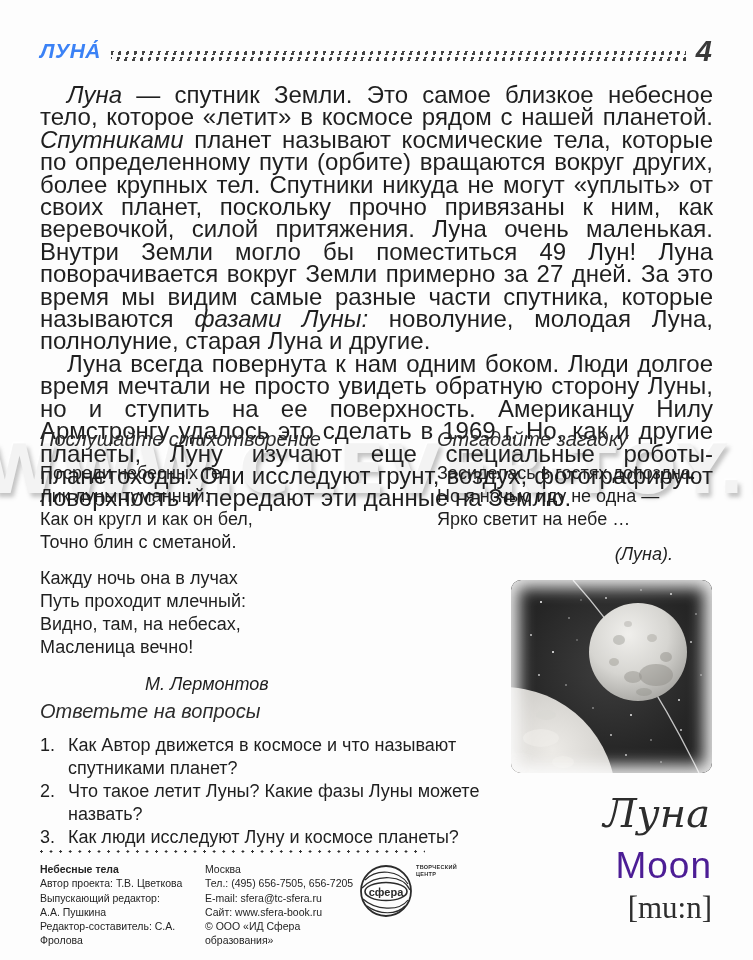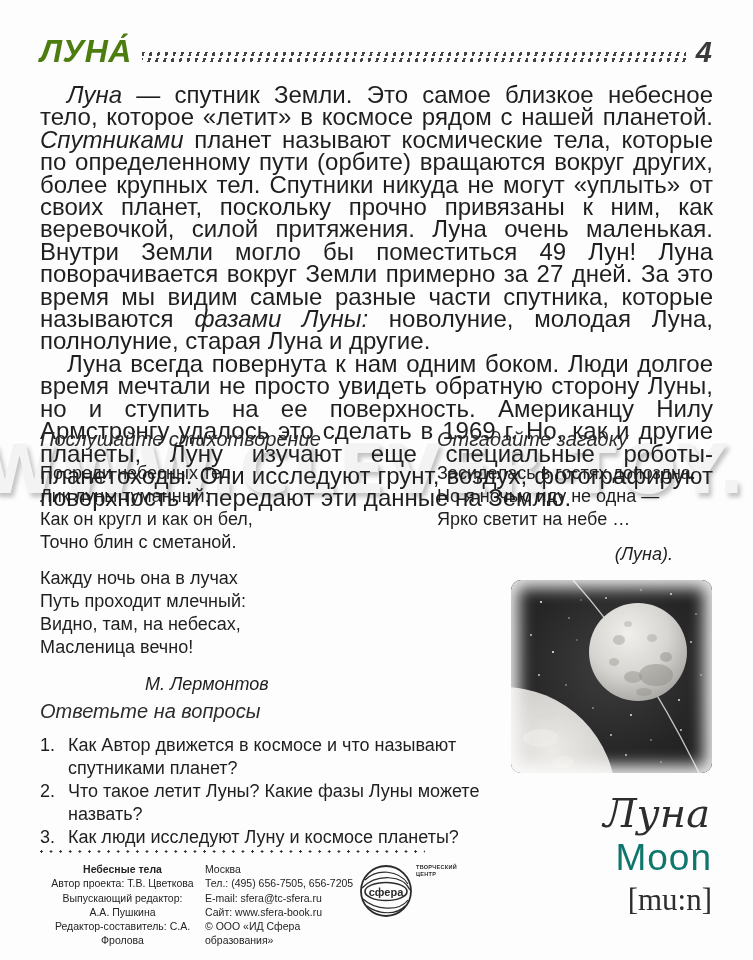--- a/index.html
+++ b/index.html
@@ -21,22 +21,22 @@
     font-family: "DejaVu Sans", sans-serif;
     font-weight: bold; font-size: 68px; letter-spacing: 3px;
     white-space: nowrap;
     color: #f3f3f3;
     text-shadow: 3px 4px 4px rgba(125,125,125,0.45), -1px -2px 2px #ffffff;
   }
 
   
   .header { left: 40px; right: 41px; top: 33px; display: flex; align-items: center; }
   .title {
-    font-weight: bold; font-style: italic; font-size: 32px;
-    letter-spacing: 0.5px; color: #4d7c0f; white-space: nowrap;
+    font-weight: bold; font-style: italic; font-size: 21px;
+    letter-spacing: 0.5px; color: #3b82f6; white-space: nowrap;
   }
   .leader {
     flex: 1; height: 10px; margin: 10px 10px 0 10px;
     background-image:
       linear-gradient(to bottom, rgba(253,253,253,0) 0 4px, #fdfdfd 4px 6px, rgba(253,253,253,0) 6px 10px),
       repeating-linear-gradient(105deg, #434343 0 2.6px, rgba(0,0,0,0) 2.6px 7.6px);
   }
   .pagenum { font-weight: bold; font-style: italic; font-size: 29px; color: #3a3a3a; margin-top: 2px; }
 
   
@@ -64,32 +64,32 @@
   
   .moon-panel { left: 511px; top: 580px; width: 201px; height: 193px; border-radius: 10px; overflow: hidden; }
   .moon-panel::after {
     content: ""; position: absolute; inset: 0; border-radius: 10px;
     box-shadow: inset 0 0 15px 8px rgba(253,253,253,0.9);
   }
 
   
   .captions { left: 560px; top: 790px; width: 152px; text-align: right; }
   .cap-ru { font-family: "DejaVu Serif", serif; font-style: italic; font-size: 40px; color: #2d2d2d; line-height: 46px; padding-right: 2px; }
-  .cap-en { font-size: 37px; color: #0f766e; line-height: 44px; letter-spacing: 1px; }
+  .cap-en { font-size: 37px; color: #4c1d95; line-height: 44px; letter-spacing: 1px; margin-top: 8px; }
   .cap-tr { font-family: "Liberation Serif", serif; font-size: 31px; color: #2e2e2e; line-height: 40px; }
 
   
   .footer { left: 40px; top: 850px; width: 673px; }
   .f-dots {
     width: 385px; height: 3px; margin-bottom: 9px;
     background-image: radial-gradient(circle 1.2px at 1.5px 1.5px, #2e2e2e 97%, rgba(0,0,0,0));
     background-size: 9.6px 3px;
   }
   .f-cols { display: flex; font-size: 10.5px; line-height: 14.3px; color: #242424; }
-  .f-col1 { width: 165px; flex: none; text-align: center; }
+  .f-col1 { width: 165px; flex: none; }
   .f-col2 { width: 152px; flex: none; }
   .f-series { font-weight: bold; }
   .f-logo { display: flex; align-items: flex-start; margin-left: 2px; margin-top: 2px; }
   .f-logo-sub {
     font-size: 5.5px; line-height: 7px; text-transform: uppercase;
     width: 34px; margin-left: 3px; color: #2b2b2b; font-weight: bold; letter-spacing: 0.3px;
   }
 </style>
 </head>
 <body>

